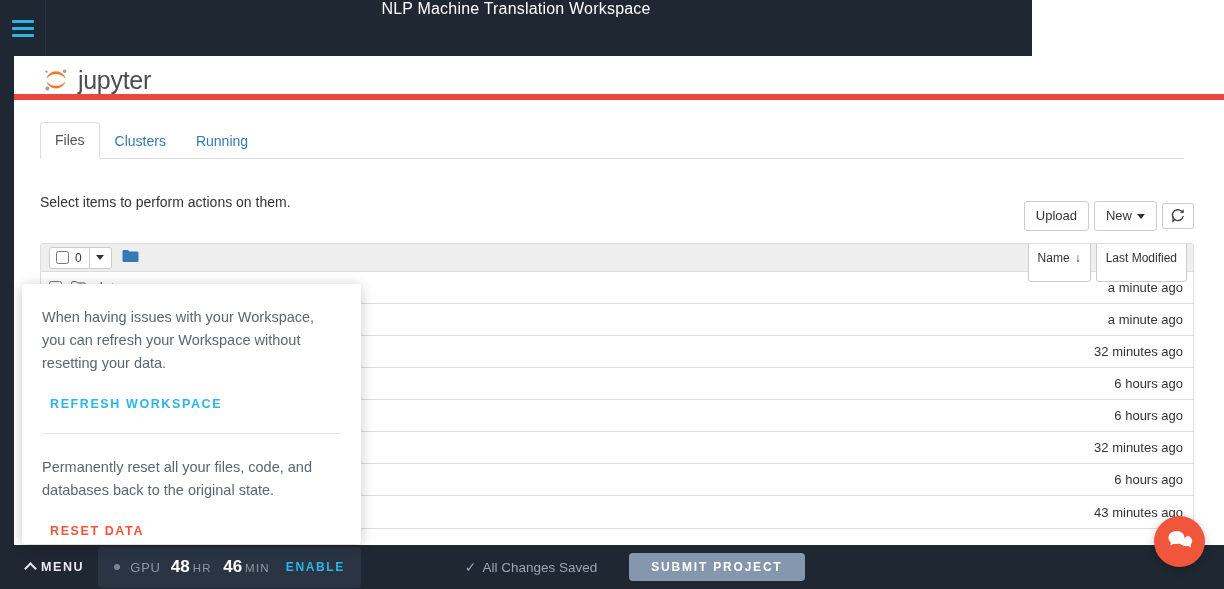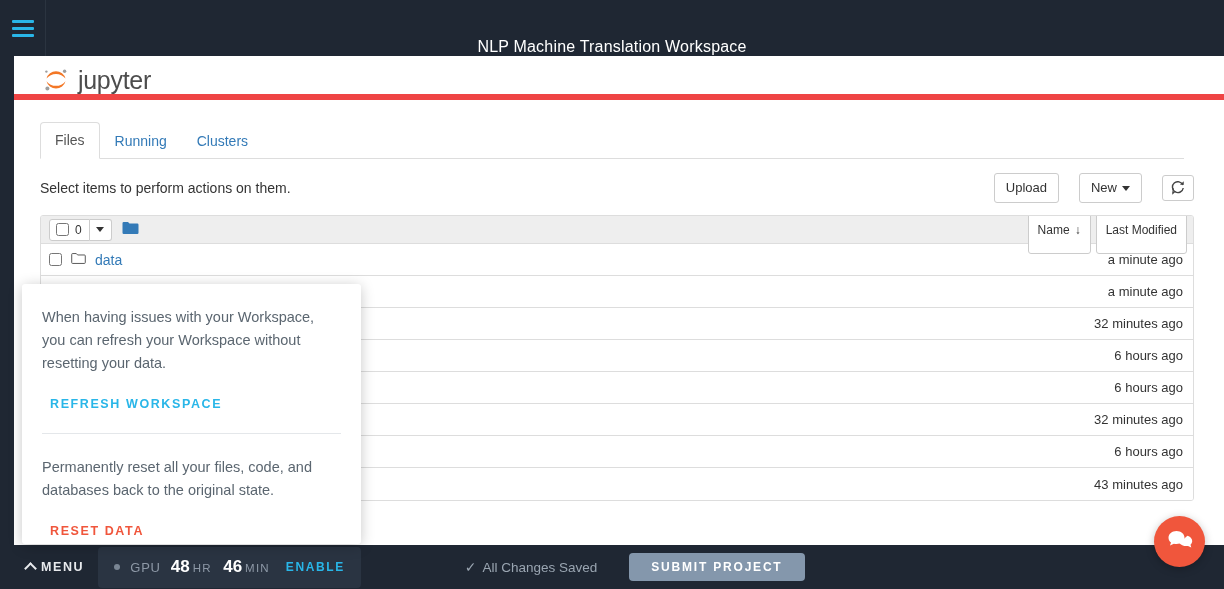--- a/index.html
+++ b/index.html
@@ -6,23 +6,23 @@
   html, body {
     width: 1224px; height: 589px;
     font-family: "Liberation Sans", sans-serif;
     background: #ffffff;
     overflow: hidden;
   }
   .app { position: relative; width: 1224px; height: 589px; }
 
   
   .topbar {
-    position: absolute; top: 0; left: 0; width: 1224px; height: 56px;
+    position: absolute; top: 0; left: 0; width: 1032px; height: 56px;
     background: #1f2733;
-    display: flex; align-items: flex-end;
+    display: flex; align-items: flex-start;
   }
   .hamburger-zone {
     width: 46px; height: 56px;
     display: flex; align-items: center; justify-content: center;
     border-right: 1px solid #2b3440;
     cursor: pointer;
   }
   .hamburger { width: 22px; display: flex; flex-direction: column; gap: 4px; }
   .hamburger span { display: block; height: 3px; background: #29b6e8; border-radius: 1px; }
   .topbar-title {
@@ -71,21 +71,21 @@
     border: 1px solid #dddddd; border-bottom: 1px solid #ffffff;
     border-radius: 4px 4px 0 0;
   }
 
   
   .toolbar-row {
     display: flex; align-items: center; justify-content: space-between;
     padding: 14px 30px 0 26px;
   }
   .select-hint { font-size: 14px; color: #333333; }
-  .toolbar-btns { display: flex; gap: 20px; align-items: center; }
+  .toolbar-btns { display: flex; gap: 5px; align-items: center; margin-top: 28px; }
   .btn {
     border: 1px solid #cccccc; background: #ffffff; color: #333333;
     font-size: 13px; padding: 5px 11px; border-radius: 3px;
     cursor: pointer; line-height: 1.45;
     font-family: "Liberation Sans", sans-serif;
     display: inline-flex; align-items: center; gap: 5px;
   }
   .caret {
     width: 0; height: 0; border-left: 4px solid transparent;
     border-right: 4px solid transparent; border-top: 5px solid #333333;
@@ -245,22 +245,22 @@
             <circle cx="4.4" cy="5.6" r="1.2" fill="#9e9e9e"></circle>
           </svg>
         </span>
         <span class="jp-wordmark">jupyter</span>
       </div>
     </div>
 
     <div class="tabs-wrap">
       <div class="tabs">
         <div class="tab active">Files</div>
+        <div class="tab">Clusters</div>
         <div class="tab">Running</div>
-        <div class="tab">Clusters</div>
       </div>
     </div>
 
     <div class="toolbar-row">
       <div class="select-hint">Select items to perform actions on them.</div>
       <div class="toolbar-btns">
         <button class="btn">Upload</button>
         <button class="btn">
           <span>New</span>
           <span class="caret"></span>

